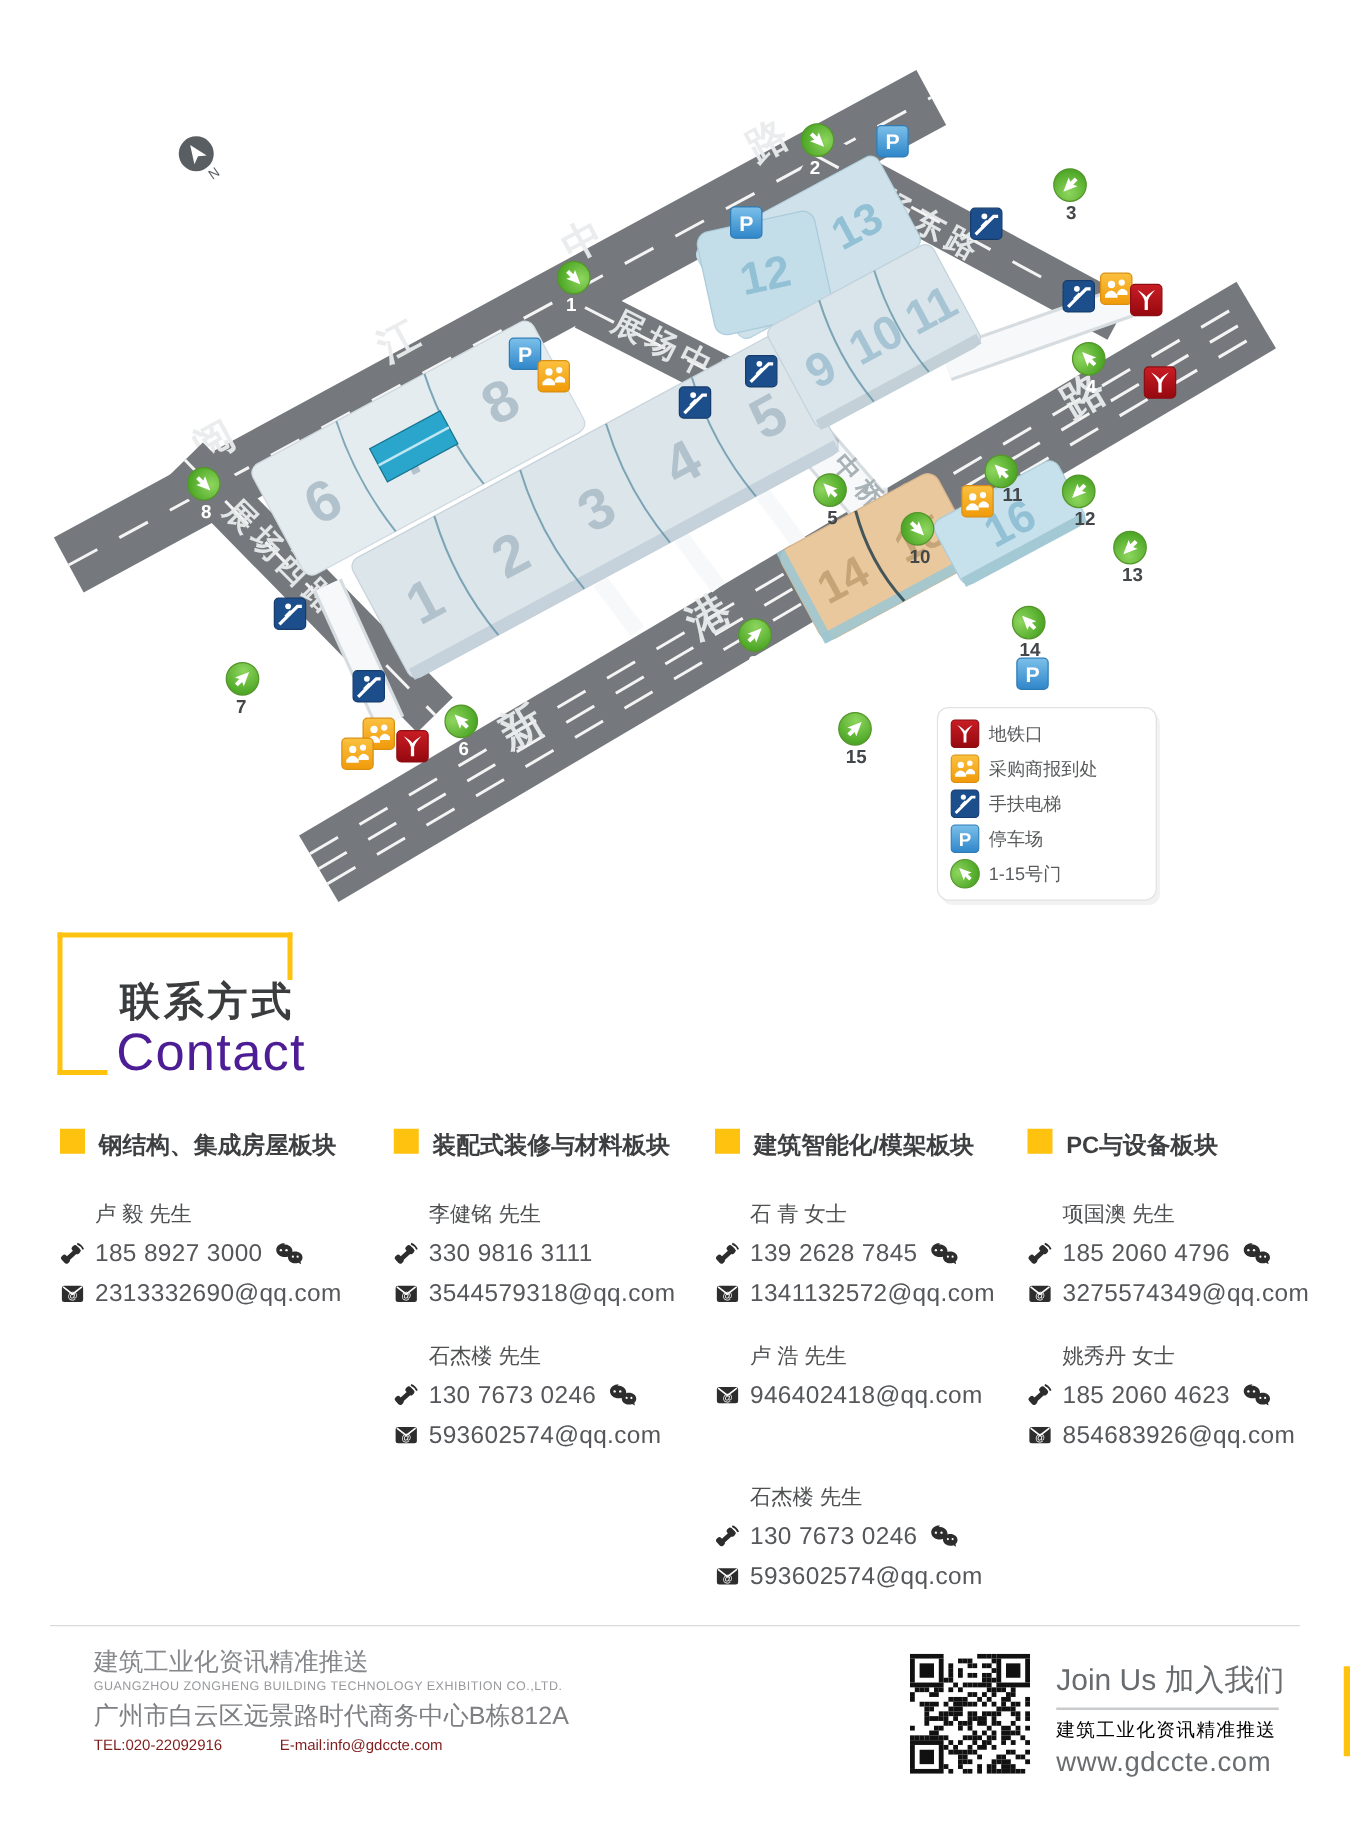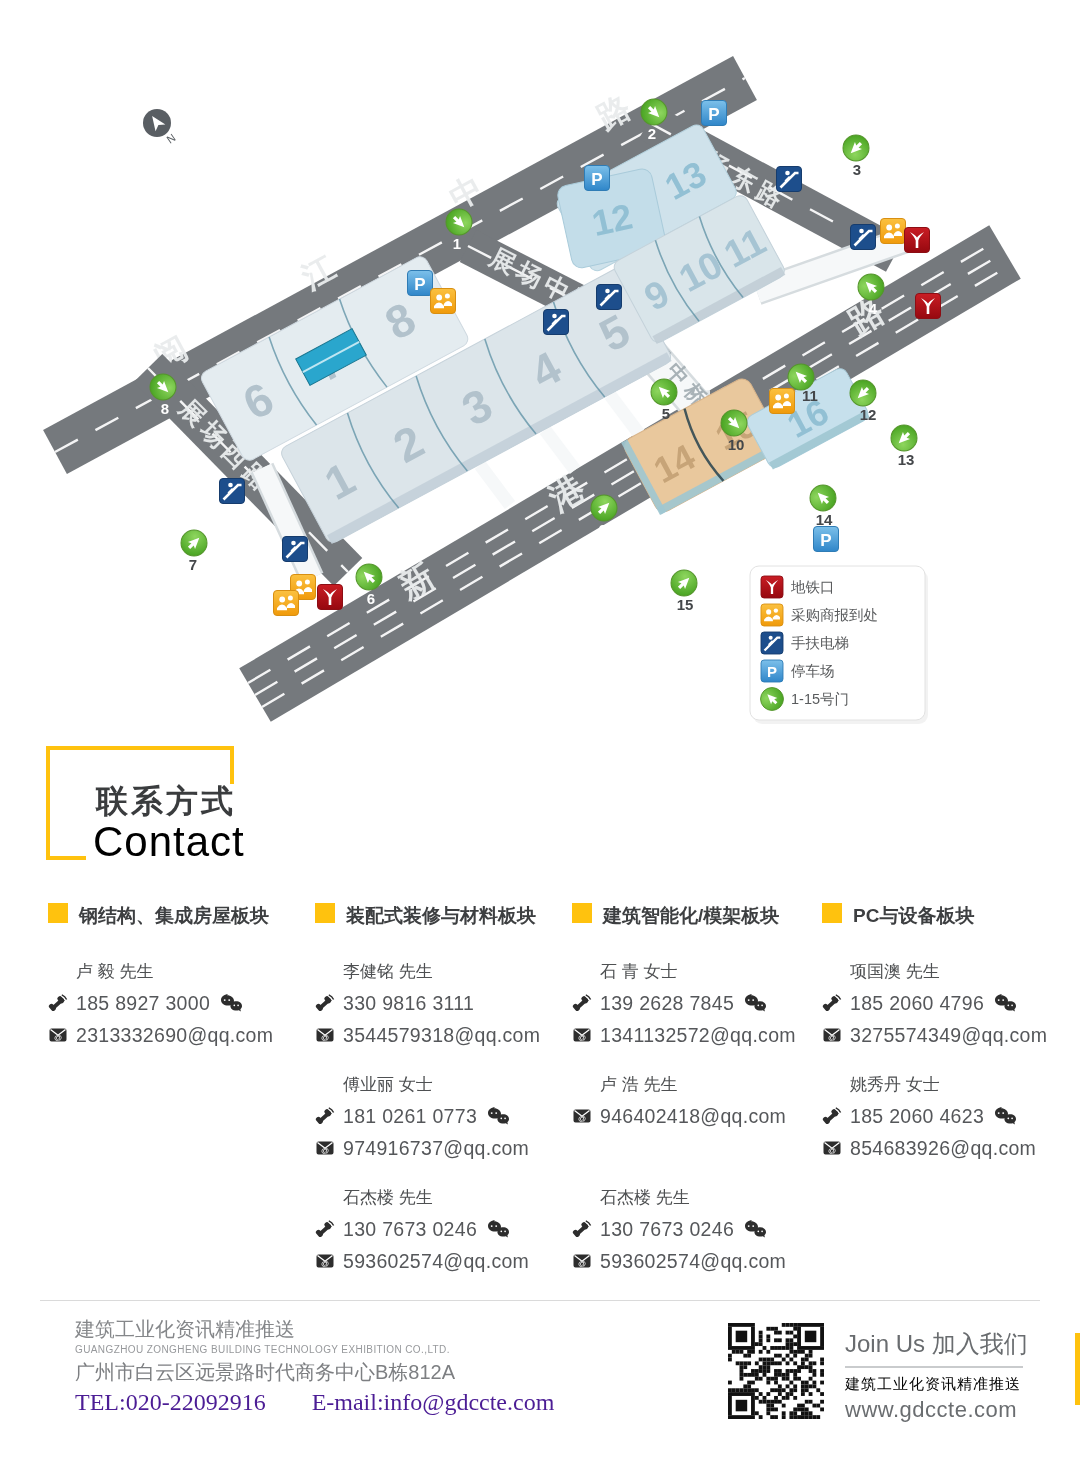--- a/index.html
+++ b/index.html
@@ -27,42 +27,42 @@
   .legend-label{font-size:14.5px;fill:#595b5d;}
 
   
   .bracket{position:absolute;left:46px;top:746px;width:188px;height:114px;}
   .bracket i{position:absolute;background:#ffc20e;}
   .bk-top{left:0;top:0;width:100%;height:4px;}
   .bk-right{right:0;top:0;width:4px;height:38px;}
   .bk-left{left:0;top:0;width:4px;height:100%;}
   .bk-bottom{left:0;bottom:0;width:40px;height:4px;}
   .title-cn{position:absolute;left:96px;top:780px;font-size:32px;font-weight:bold;color:#3a3c3e;letter-spacing:3px;}
-  .title-en{position:absolute;left:93px;top:818px;font-size:42px;color:#000000;letter-spacing:1px;}
+  .title-en{position:absolute;left:93px;top:818px;font-size:42px;color:#4c1d95;letter-spacing:1px;}
 
   
   .col{position:absolute;top:903px;}
   .c1{left:48px;width:258px;} .c2{left:315px;width:250px;}
   .c3{left:572px;width:244px;} .c4{left:822px;width:252px;}
   .sec-head{display:flex;align-items:flex-start;height:24px;margin-bottom:33px;}
   .sq{width:20px;height:20px;background:#ffc20e;margin-right:11px;flex:0 0 auto;}
   .sec-title{font-size:19px;font-weight:bold;color:#3d3f41;white-space:nowrap;}
   .contact{height:113px;}
   .cname{padding-left:28px;font-size:17px;color:#4e5052;height:24px;}
   .cline{display:flex;align-items:center;margin-top:6px;height:26px;}
   .cline .ic{width:20px;height:20px;margin-right:8px;flex:0 0 auto;}
   .cline .wc{width:25px;height:21px;margin-left:9px;flex:0 0 auto;}
   .ctext{font-size:19.5px;color:#55575a;letter-spacing:.3px;white-space:nowrap;}
 
   
   .fdivider{position:absolute;left:40px;top:1300px;width:1000px;height:1px;background:#dadada;}
   .f-cn{position:absolute;left:75px;top:1316px;font-size:20px;color:#85878a;}
   .f-en{position:absolute;left:75px;top:1344px;font-size:10px;color:#97999c;letter-spacing:.4px;}
   .f-addr{position:absolute;left:75px;top:1359px;font-size:20px;color:#7d7f82;}
-  .f-tel{position:absolute;left:75px;top:1389px;font-size:24px;color:#4c1d95;font-family:Liberation Serif, serif;}
+  .f-tel{position:absolute;left:75px;top:1389px;font-size:12px;color:#7f1d1d;}
   .f-tel span{margin-right:46px;}
   .qr{position:absolute;left:728px;top:1323px;width:96px;height:96px;}
   .join-title{position:absolute;left:845px;top:1328px;font-size:24px;color:#696c6f;}
   .join-line{position:absolute;left:845px;top:1366px;width:178px;height:2px;background:#c9cbcd;}
   .join-sub{position:absolute;left:845px;top:1375px;font-size:15px;color:#000000;letter-spacing:1px;}
   .join-web{position:absolute;left:845px;top:1397px;font-size:22px;color:#6a6d70;letter-spacing:.5px;}
   .side-accent{position:absolute;left:1075px;top:1333px;width:5px;height:72px;background:#ffc20e;}
 </style>
 </head>
 <body>
@@ -372,38 +372,20 @@
         <svg class="ic" viewBox="0 0 20 20">
             <use href="#i-phone"></use>
           </svg>
         <span class="ctext">330 9816 3111</span>
       </div>
       <div class="cline">
         <svg class="ic" viewBox="0 0 20 20">
             <use href="#i-mail"></use>
           </svg>
         <span class="ctext">3544579318@qq.com</span>
-      </div>
-    </div>
-    <div class="contact">
-      <div class="cname">傅业丽 女士</div>
-      <div class="cline">
-        <svg class="ic" viewBox="0 0 20 20">
-            <use href="#i-phone"></use>
-          </svg>
-        <span class="ctext">181 0261 0773</span>
-        <svg class="wc" viewBox="0 0 25 21">
-            <use href="#i-wechat"></use>
-          </svg>
-      </div>
-      <div class="cline">
-        <svg class="ic" viewBox="0 0 20 20">
-            <use href="#i-mail"></use>
-          </svg>
-        <span class="ctext">974916737@qq.com</span>
       </div>
     </div>
     <div class="contact">
       <div class="cname">石杰楼 先生</div>
       <div class="cline">
         <svg class="ic" viewBox="0 0 20 20">
             <use href="#i-phone"></use>
           </svg>
         <span class="ctext">130 7673 0246</span>
         <svg class="wc" viewBox="0 0 25 21">

